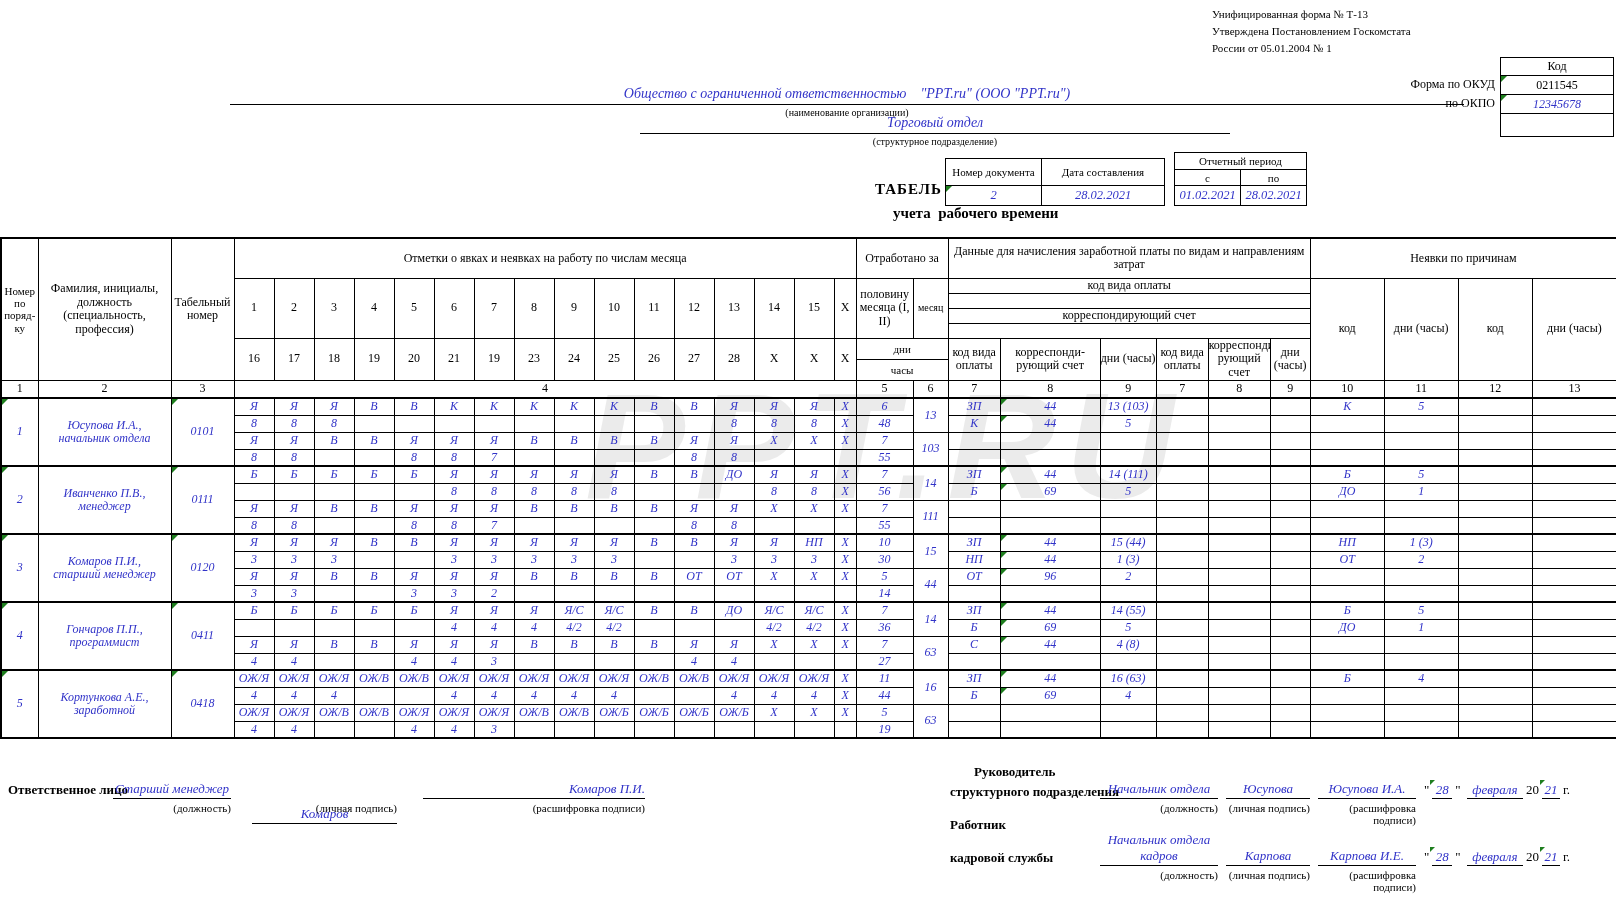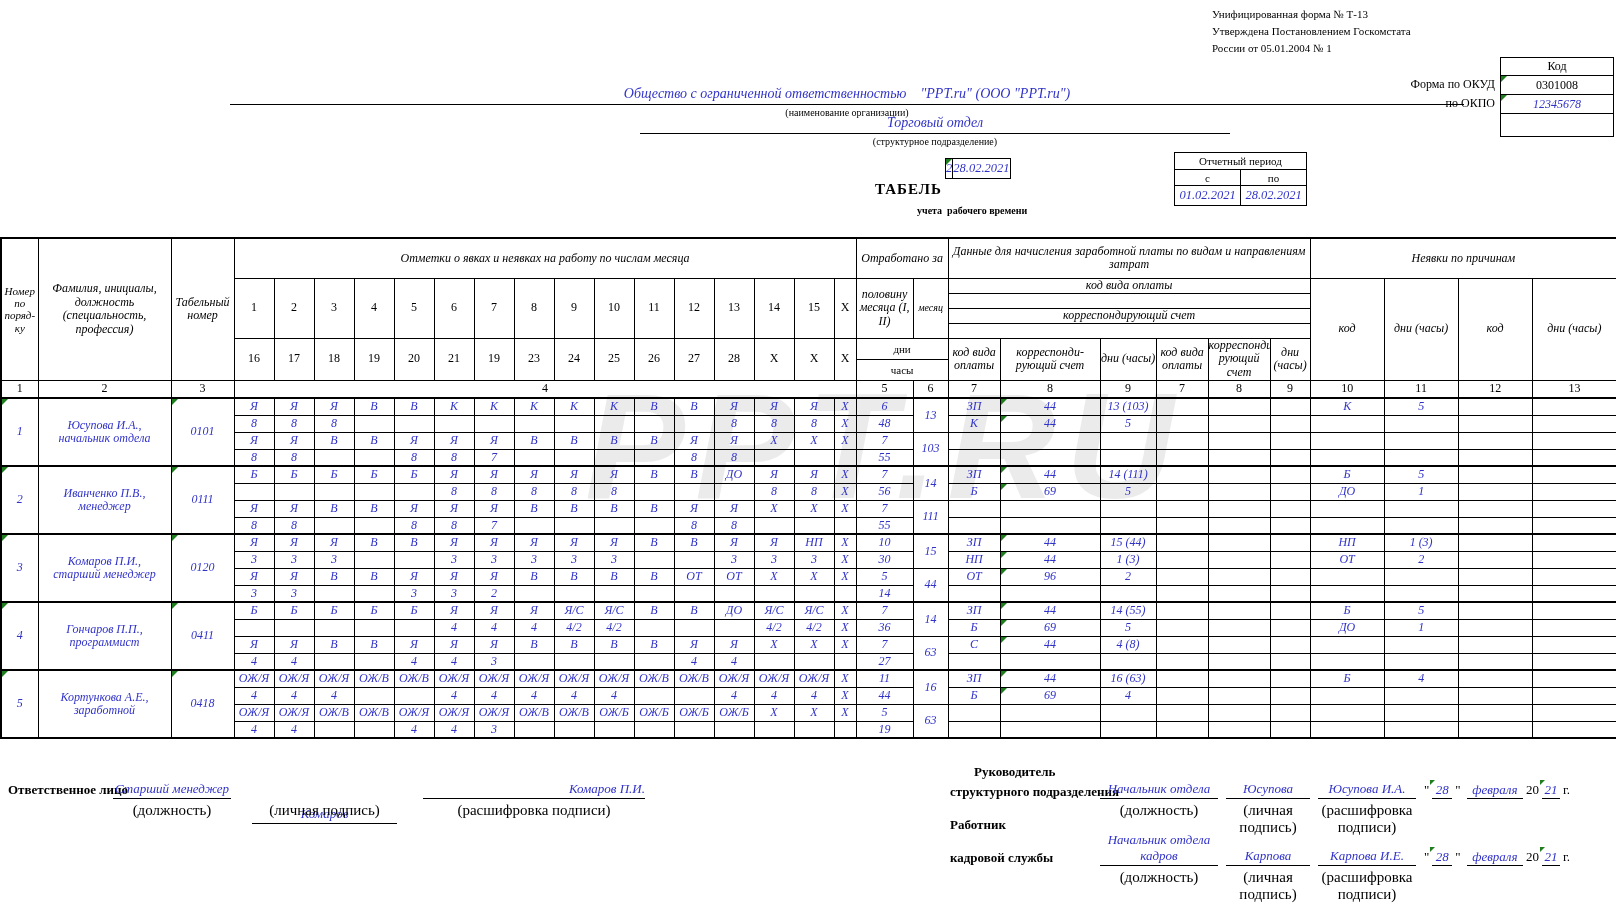--- a/index.html
+++ b/index.html
@@ -12,34 +12,34 @@
       color:rgba(110,110,110,0.14);font-family:"Liberation Sans","DejaVu Sans",sans-serif;
       letter-spacing:10px;pointer-events:none;}
   
   .corner{left:1212px;top:6px;font-size:11px;line-height:17px;width:450px;}
   .codebox{left:1500px;top:57px;border-collapse:collapse;}
   .codebox td{border:1px solid #000;width:112px;text-align:center;font-size:12px;padding:0;}
   .rlabel{font-size:12px;text-align:right;width:165px;}
   
   .fline{position:absolute;border-bottom:1px solid #000;text-align:center;font-size:13px;height:17px;white-space:nowrap;}
   .fline2{position:absolute;text-align:center;font-size:13px;height:16px;white-space:nowrap;}
-  .fcap{position:absolute;font-size:15px;text-align:center;color:#000;}
+  .fcap{position:absolute;font-size:11px;text-align:right;color:#000;}
   .flabel{position:absolute;font-size:13px;font-weight:bold;white-space:nowrap;}
   .dateline{position:absolute;font-size:13px;white-space:nowrap;}
   .du{display:inline-block;border-bottom:1px solid #000;text-align:center;margin:0 3px;}
   
   .doctab{border-collapse:collapse;}
   .doctab td{border:1px solid #000;text-align:center;padding:0;font-size:11px;}
   .doctab td.v{font-size:12.5px;height:19px;}
   
   table.sheet{position:absolute;left:0;top:237px;width:1616px;border-collapse:collapse;
               table-layout:fixed;border:2px solid #000;}
   table.sheet td{border:1px solid #000;padding:0;text-align:center;vertical-align:middle;
                  font-size:12px;line-height:1.12;overflow:hidden;}
-  td.hc{white-space:normal;padding:0 1px;font-style:italic;}
+  td.hc{white-space:normal;padding:0 1px;}
   td.sm2{font-size:10.5px;}
   td.sm3{font-size:9.5px;}
   td.hn{font-size:12px;}
   td.cn{font-size:11px;}
   td.dc{white-space:nowrap;}
   td.sm{font-size:9.5px;}
   td.vtop{vertical-align:top;}
   td.name{text-align:left;padding:1px 4px;white-space:normal;line-height:1.35;font-size:12.5px;}
   tr.esep > td{border-top:2px solid #000;}
   td.t2{border-top:2px solid #000;}
@@ -63,40 +63,44 @@
   <div>Утверждена Постановлением Госкомстата</div>
   <div>России от 05.01.2004 № 1</div>
 </div>
 
 <table class="abs codebox">
   <tbody>
       <tr>
         <td style="height:17px">Код</td>
       </tr>
   <tr>
-        <td style="height:18px" class="gm">0301008</td>
+        <td style="height:18px" class="gm">0211545</td>
       </tr>
   <tr>
         <td style="height:18px" class="gm hand">12345678</td>
       </tr>
   <tr>
         <td style="height:22px"></td>
       </tr>
 </tbody>
   </table>
 <div class="abs rlabel" style="left:1330px;top:77px;">Форма по ОКУД</div>
 <div class="abs rlabel" style="left:1330px;top:96px;">по ОКПО</div>
 
 <div class="abs" style="left:230px;top:86px;width:1234px;border-bottom:1px solid #000;text-align:center;font-size:14px;height:18px;"><span class="hand">Общество с ограниченной ответственностью&nbsp;&nbsp;&nbsp;&nbsp;"PPT.ru" (ООО "PPT.ru")</span></div>
 <div class="abs" style="left:230px;top:107px;width:1234px;text-align:center;font-size:10px;">(наименование организации)</div>
 <div class="abs" style="left:640px;top:115px;width:590px;border-bottom:1px solid #000;text-align:center;font-size:14px;height:18px;"><span class="hand">Торговый  отдел</span></div>
 <div class="abs" style="left:640px;top:136px;width:590px;text-align:center;font-size:10px;">(структурное подразделение)</div>
 
 <table class="abs doctab" style="left:945px;top:158px;">
   <tbody>
+      <tr>
+    <td style="width:95px;height:26px;">Номер документа</td>
+    <td style="width:122px;">Дата составления</td>
+  </tr>
   <tr>
     <td class="v gm hand">2</td>
     <td class="v hand">28.02.2021</td>
   </tr>
 </tbody>
   </table>
 
 <table class="abs doctab" style="left:1174px;top:152px;">
   <tbody>
       <tr>
@@ -107,21 +111,21 @@
     <td style="width:65px;">по</td>
   </tr>
   <tr>
     <td class="v hand">01.02.2021</td>
     <td class="v hand">28.02.2021</td>
   </tr>
 </tbody>
   </table>
 
 <div class="abs b" style="left:875px;top:181px;font-size:15px;letter-spacing:1px;">ТАБЕЛЬ</div>
-<div class="abs b" style="left:893px;top:205px;font-size:10px;margin-left:24px;">учета&nbsp; рабочего времени</div>
+<div class="abs b" style="left:893px;top:205px;font-size:15px;">учета&nbsp; рабочего времени</div>
 
 <table class="sheet" id="sheet">
   <colgroup>
     <col style="width:37px">
       <col style="width:133px">
       <col style="width:63px">
     <col style="width:40px">
       <col style="width:40px">
       <col style="width:40px">
       <col style="width:40px">

